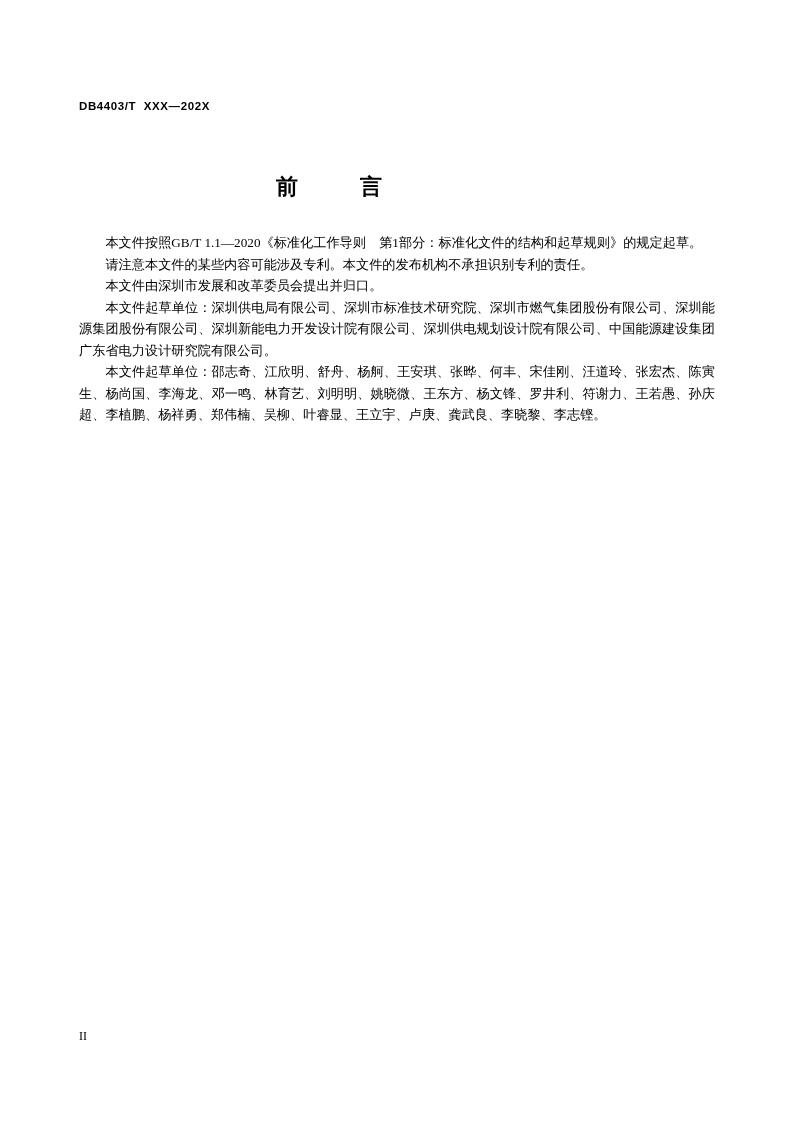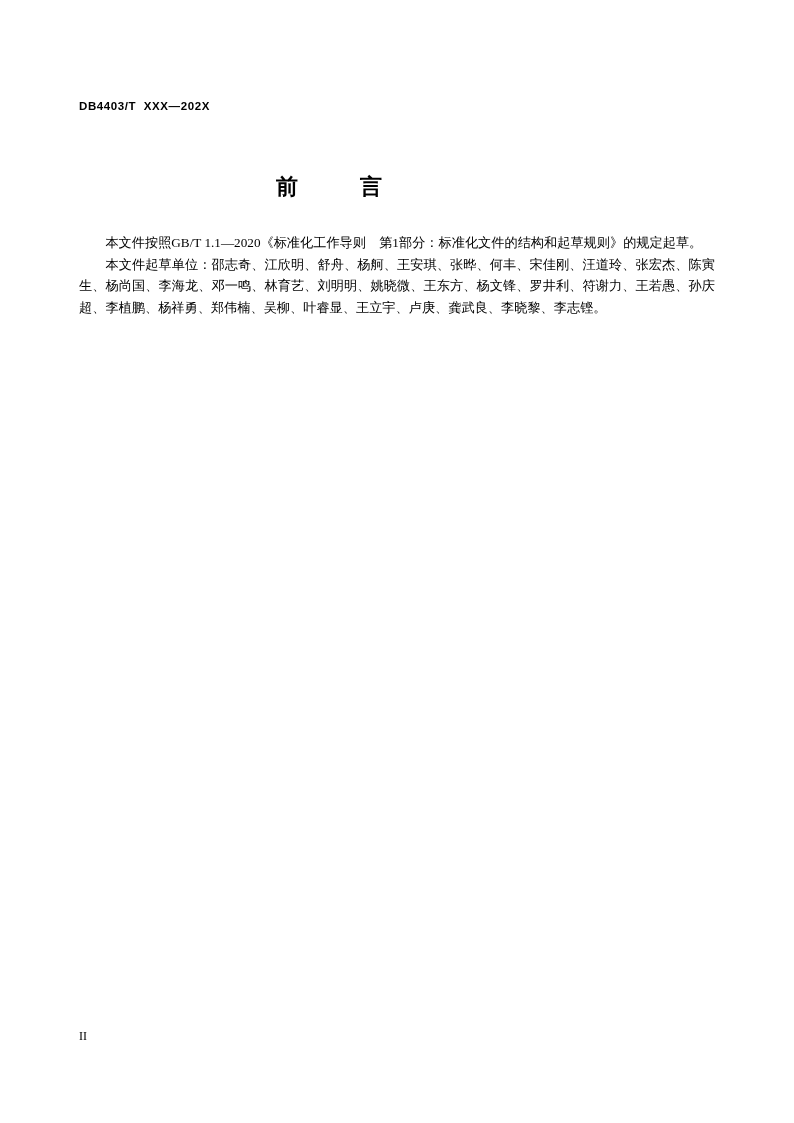--- a/index.html
+++ b/index.html
@@ -76,18 +76,21 @@
 <body>
 
 <div class="page">
 
   <div class="header-code">DB4403/T  XXX—202X</div>
 
   <div class="doc-title">前        言</div>
 
   <div class="body-block">
     <p class="para">本文件按照GB/T 1.1—2020《标准化工作导则　第1部分：标准化文件的结构和起草规则》的规定起草。</p>
+    <p class="para">请注意本文件的某些内容可能涉及专利。本文件的发布机构不承担识别专利的责任。</p>
+    <p class="para">本文件由深圳市发展和改革委员会提出并归口。</p>
+    <p class="para">本文件起草单位：深圳供电局有限公司、深圳市标准技术研究院、深圳市燃气集团股份有限公司、深圳能源集团股份有限公司、深圳新能电力开发设计院有限公司、深圳供电规划设计院有限公司、中国能源建设集团广东省电力设计研究院有限公司。</p>
     <p class="para">本文件起草单位：邵志奇、江欣明、舒舟、杨舸、王安琪、张晔、何丰、宋佳刚、汪道玲、张宏杰、陈寅生、杨尚国、李海龙、邓一鸣、林育艺、刘明明、姚晓微、王东方、杨文锋、罗井利、符谢力、王若愚、孙庆超、李植鹏、杨祥勇、郑伟楠、吴柳、叶睿显、王立宇、卢庚、龚武良、李晓黎、李志铿。</p>
   </div>
 
   <div class="page-number">II</div>
 
 </div>
 
 </body></html>

